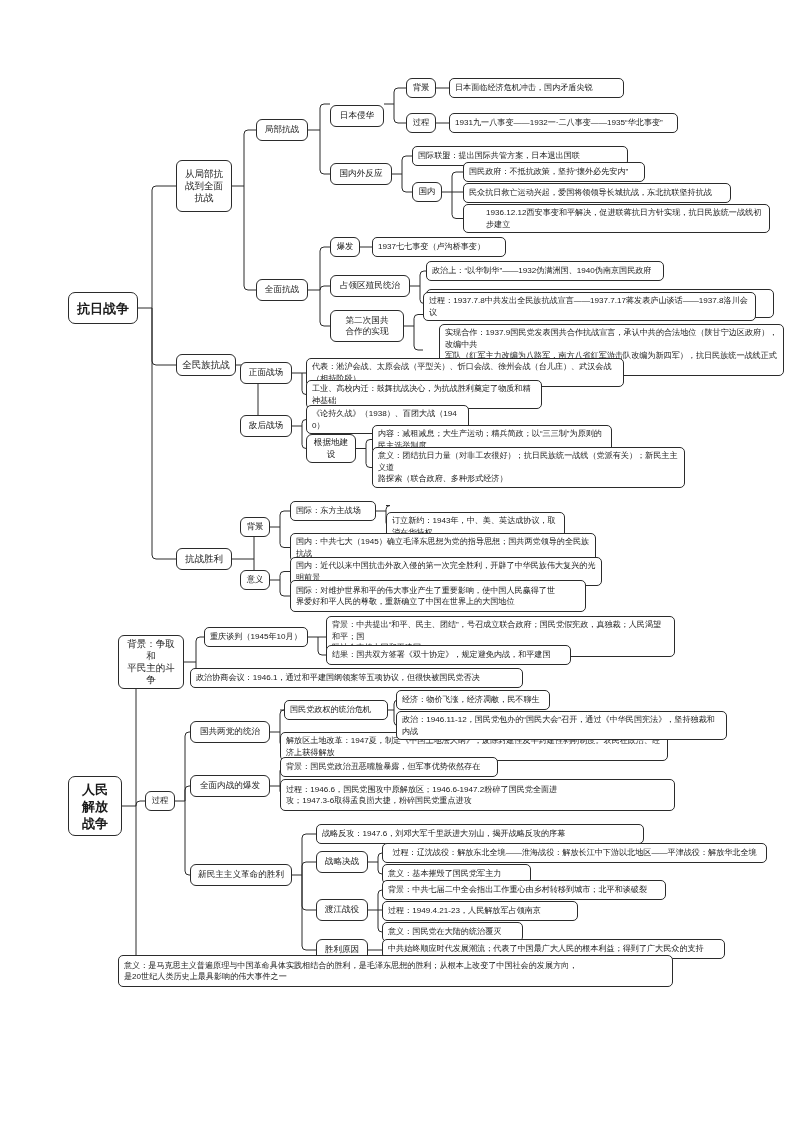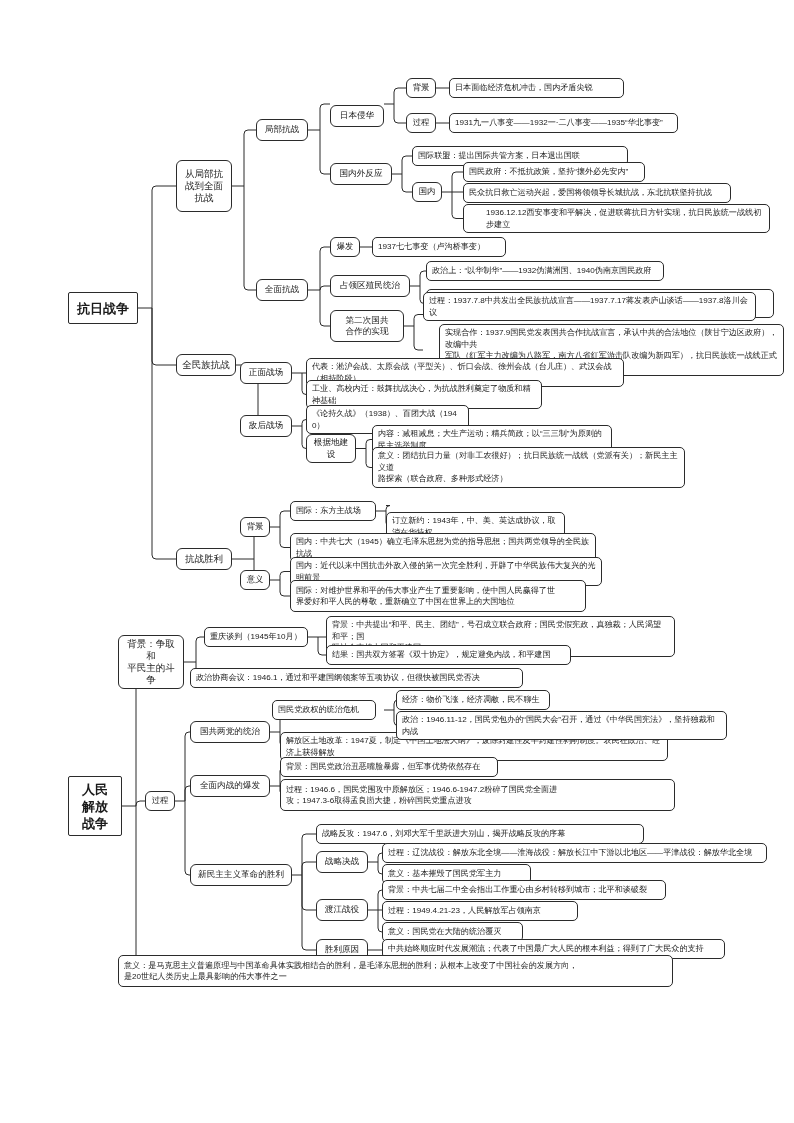--- a/index.html
+++ b/index.html
@@ -19,21 +19,21 @@
     padding:2px 5px;
     line-height:12.5px;
     letter-spacing:0px;
     display:flex;
     align-items:center;
     white-space:pre-wrap;
     word-break:break-all;
   }
   .n-root{
     border-width:1.4px;
-    border-radius:2px;
+    border-radius:7px;
     font-size:13px;
     font-weight:600;
     justify-content:center;
     text-align:left;
     line-height:17px;
     padding:3px 6px;
   }
   .n-l1{font-size:9.5px;border-radius:6px;justify-content:center;text-align:center;line-height:12px;}
   .n-l2{font-size:8.6px;border-radius:6px;justify-content:center;text-align:center;line-height:11.5px;}
   .n-l3{font-size:8.1px;border-radius:5px;line-height:11.5px;}
@@ -198,32 +198,32 @@
 平民主的斗争</span></div>
     <div class="node n-tiny" style="left: 145px; top: 791px; width: 30px; min-height: 20px;"><span>过程</span></div>
     <div class="node n-l3" style="left: 204px; top: 627px; width: 104px; min-height: 20px;"><span>重庆谈判（1945年10月）</span></div>
     <div class="node n-leaf" style="left: 190px; top: 668px; width: 333px; min-height: 20px;"><span>政治协商会议：1946.1，通过和平建国纲领案等五项协议，但很快被国民党否决</span></div>
     <div class="node n-leaf" style="left: 326px; top: 616px; width: 349px; min-height: 32px;"><span>背景：中共提出“和平、民主、团结”，号召成立联合政府；国民党假宪政，真独裁；人民渴望和平；国
 际社会支持中国和平建国</span></div>
     <div class="node n-leaf" style="left: 326px; top: 645px; width: 245px; min-height: 20px;"><span>结果：国共双方签署《双十协定》，规定避免内战，和平建国</span></div>
     <div class="node n-l2" style="left: 190px; top: 721px; width: 80px; min-height: 22px;"><span>国共两党的统治</span></div>
     <div class="node n-l2" style="left: 190px; top: 775px; width: 80px; min-height: 22px;"><span>全面内战的爆发</span></div>
     <div class="node n-l2" style="left: 190px; top: 864px; width: 102px; min-height: 22px;"><span>新民主主义革命的胜利</span></div>
-    <div class="node n-l3" style="left: 272px; top: 700px; width: 104px; min-height: 20px;"><span>国民党政权的统治危机</span></div>
+    <div class="node n-l3" style="left: 284px; top: 700px; width: 104px; min-height: 20px;"><span>国民党政权的统治危机</span></div>
     <div class="node n-leaf" style="left: 280px; top: 732px; width: 388px; min-height: 20px;"><span>解放区土地改革：1947夏，制定《中国土地法大纲》，废除封建性及半封建性剥削制度。农民在政治、经济上获得解放</span></div>
     <div class="node n-leaf" style="left: 396px; top: 690px; width: 154px; min-height: 20px;"><span>经济：物价飞涨，经济凋敝，民不聊生</span></div>
     <div class="node n-leaf" style="left: 396px; top: 711px; width: 331px; min-height: 20px;"><span>政治：1946.11-12，国民党包办的“国民大会”召开，通过《中华民国宪法》，坚持独裁和内战</span></div>
     <div class="node n-leaf" style="left: 280px; top: 757px; width: 218px; min-height: 20px;"><span>背景：国民党政治丑恶嘴脸暴露，但军事优势依然存在</span></div>
     <div class="node n-leaf" style="left: 280px; top: 779px; width: 395px; min-height: 32px;"><span>过程：1946.6，国民党围攻中原解放区；1946.6-1947.2粉碎了国民党全面进
 攻；1947.3-6取得孟良崮大捷，粉碎国民党重点进攻</span></div>
     <div class="node n-leaf" style="left: 316px; top: 824px; width: 328px; min-height: 20px;"><span>战略反攻：1947.6，刘邓大军千里跃进大别山，揭开战略反攻的序幕</span></div>
     <div class="node n-l2" style="left: 316px; top: 851px; width: 52px; min-height: 22px;"><span>战略决战</span></div>
     <div class="node n-l2" style="left: 316px; top: 899px; width: 52px; min-height: 22px;"><span>渡江战役</span></div>
     <div class="node n-l2" style="left: 316px; top: 939px; width: 52px; min-height: 22px;"><span>胜利原因</span></div>
-    <div class="node n-leaf" style="left: 382px; top: 843px; width: 385px; min-height: 20px;"><span>过程：辽沈战役：解放东北全境——淮海战役：解放长江中下游以北地区——平津战役：解放华北全境</span></div>
+    <div class="node n-leaf" style="left: 382px; top: 843px; width: 385px; min-height: 20px; justify-content: center;"><span>过程：辽沈战役：解放东北全境——淮海战役：解放长江中下游以北地区——平津战役：解放华北全境</span></div>
     <div class="node n-leaf" style="left: 382px; top: 864px; width: 149px; min-height: 20px;"><span>意义：基本摧毁了国民党军主力</span></div>
     <div class="node n-leaf" style="left: 382px; top: 880px; width: 284px; min-height: 20px;"><span>背景：中共七届二中全会指出工作重心由乡村转移到城市；北平和谈破裂</span></div>
     <div class="node n-leaf" style="left: 382px; top: 901px; width: 196px; min-height: 20px;"><span>过程：1949.4.21-23，人民解放军占领南京</span></div>
     <div class="node n-leaf" style="left: 382px; top: 922px; width: 141px; min-height: 20px;"><span>意义：国民党在大陆的统治覆灭</span></div>
     <div class="node n-leaf" style="left: 382px; top: 939px; width: 343px; min-height: 20px;"><span>中共始终顺应时代发展潮流；代表了中国最广大人民的根本利益；得到了广大民众的支持</span></div>
     <div class="node n-leaf" style="left: 118px; top: 955px; width: 555px; min-height: 32px;"><span>意义：是马克思主义普遍原理与中国革命具体实践相结合的胜利，是毛泽东思想的胜利；从根本上改变了中国社会的发展方向，
 是20世纪人类历史上最具影响的伟大事件之一</span></div>
   </div>
 
 </body></html>

